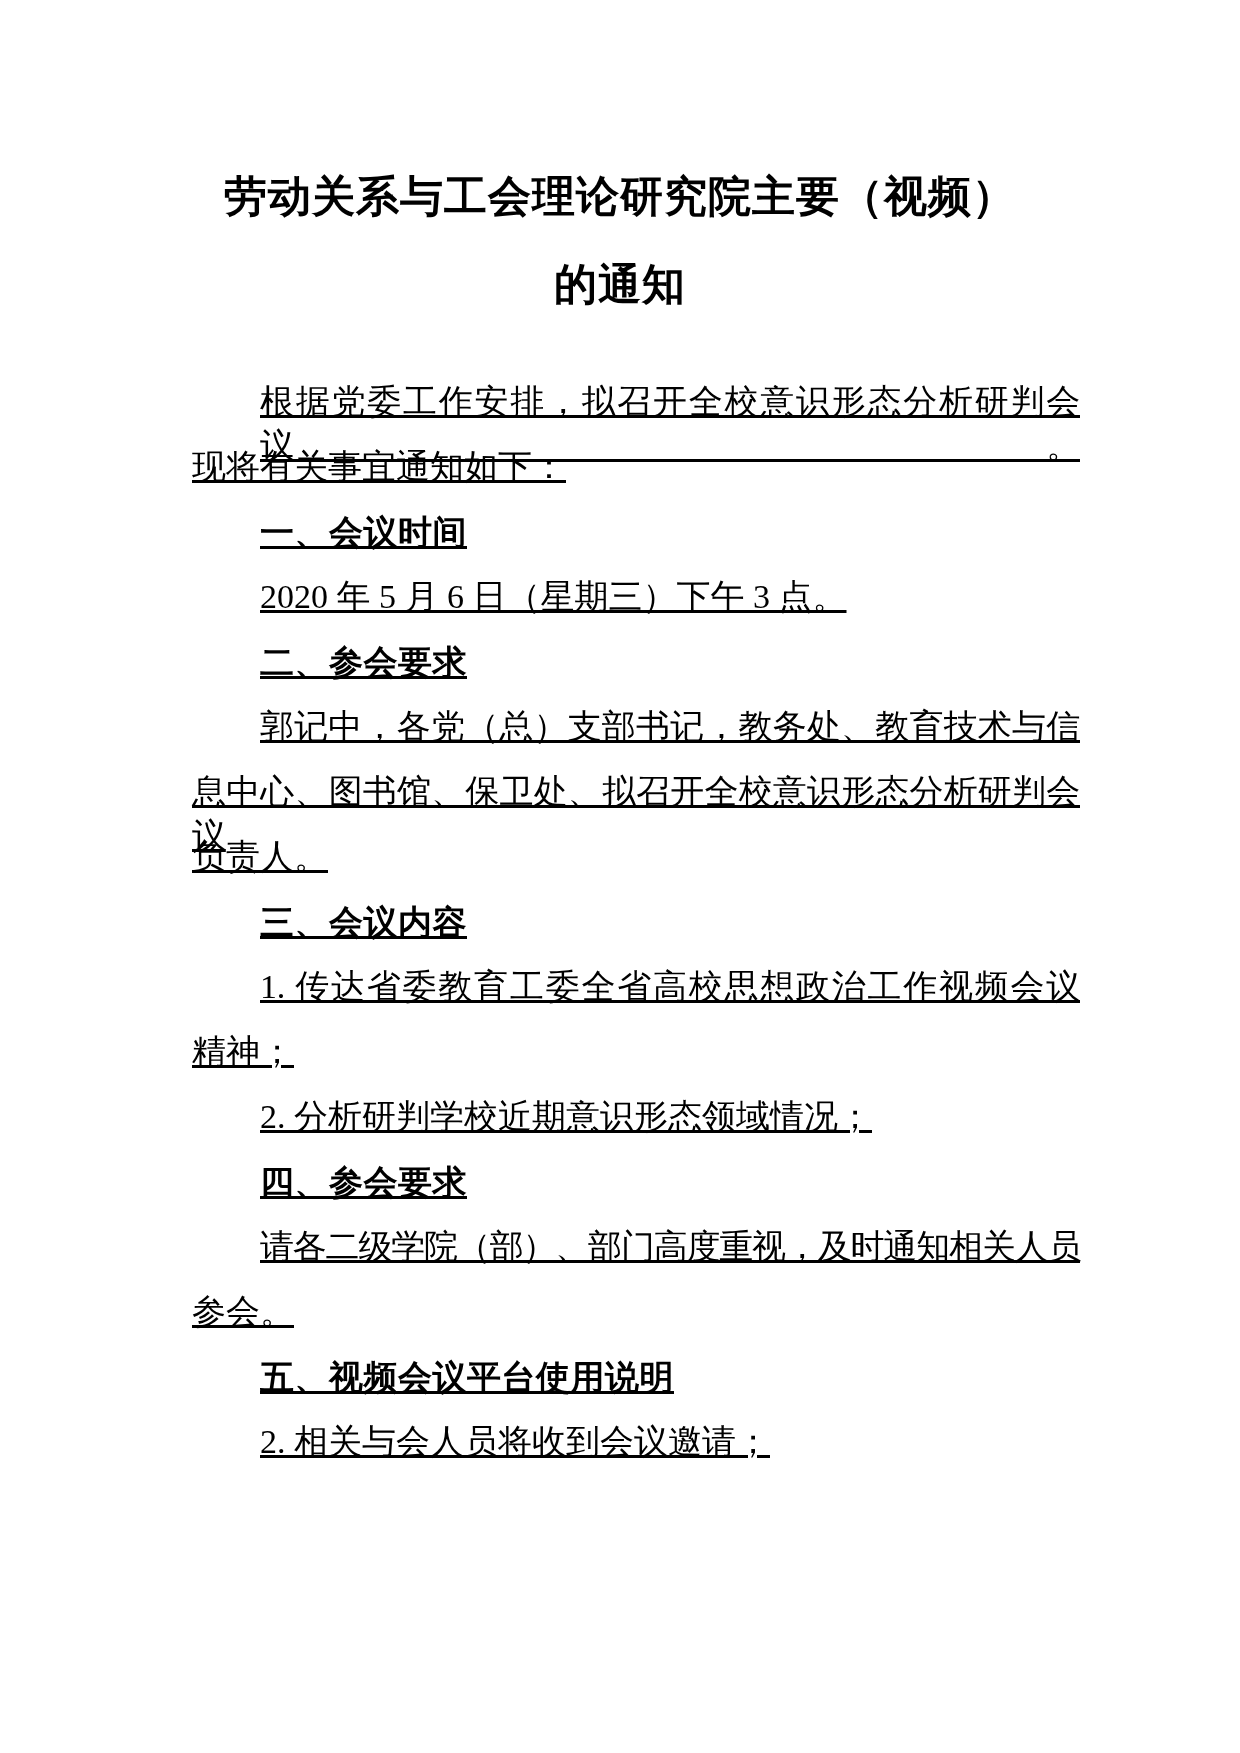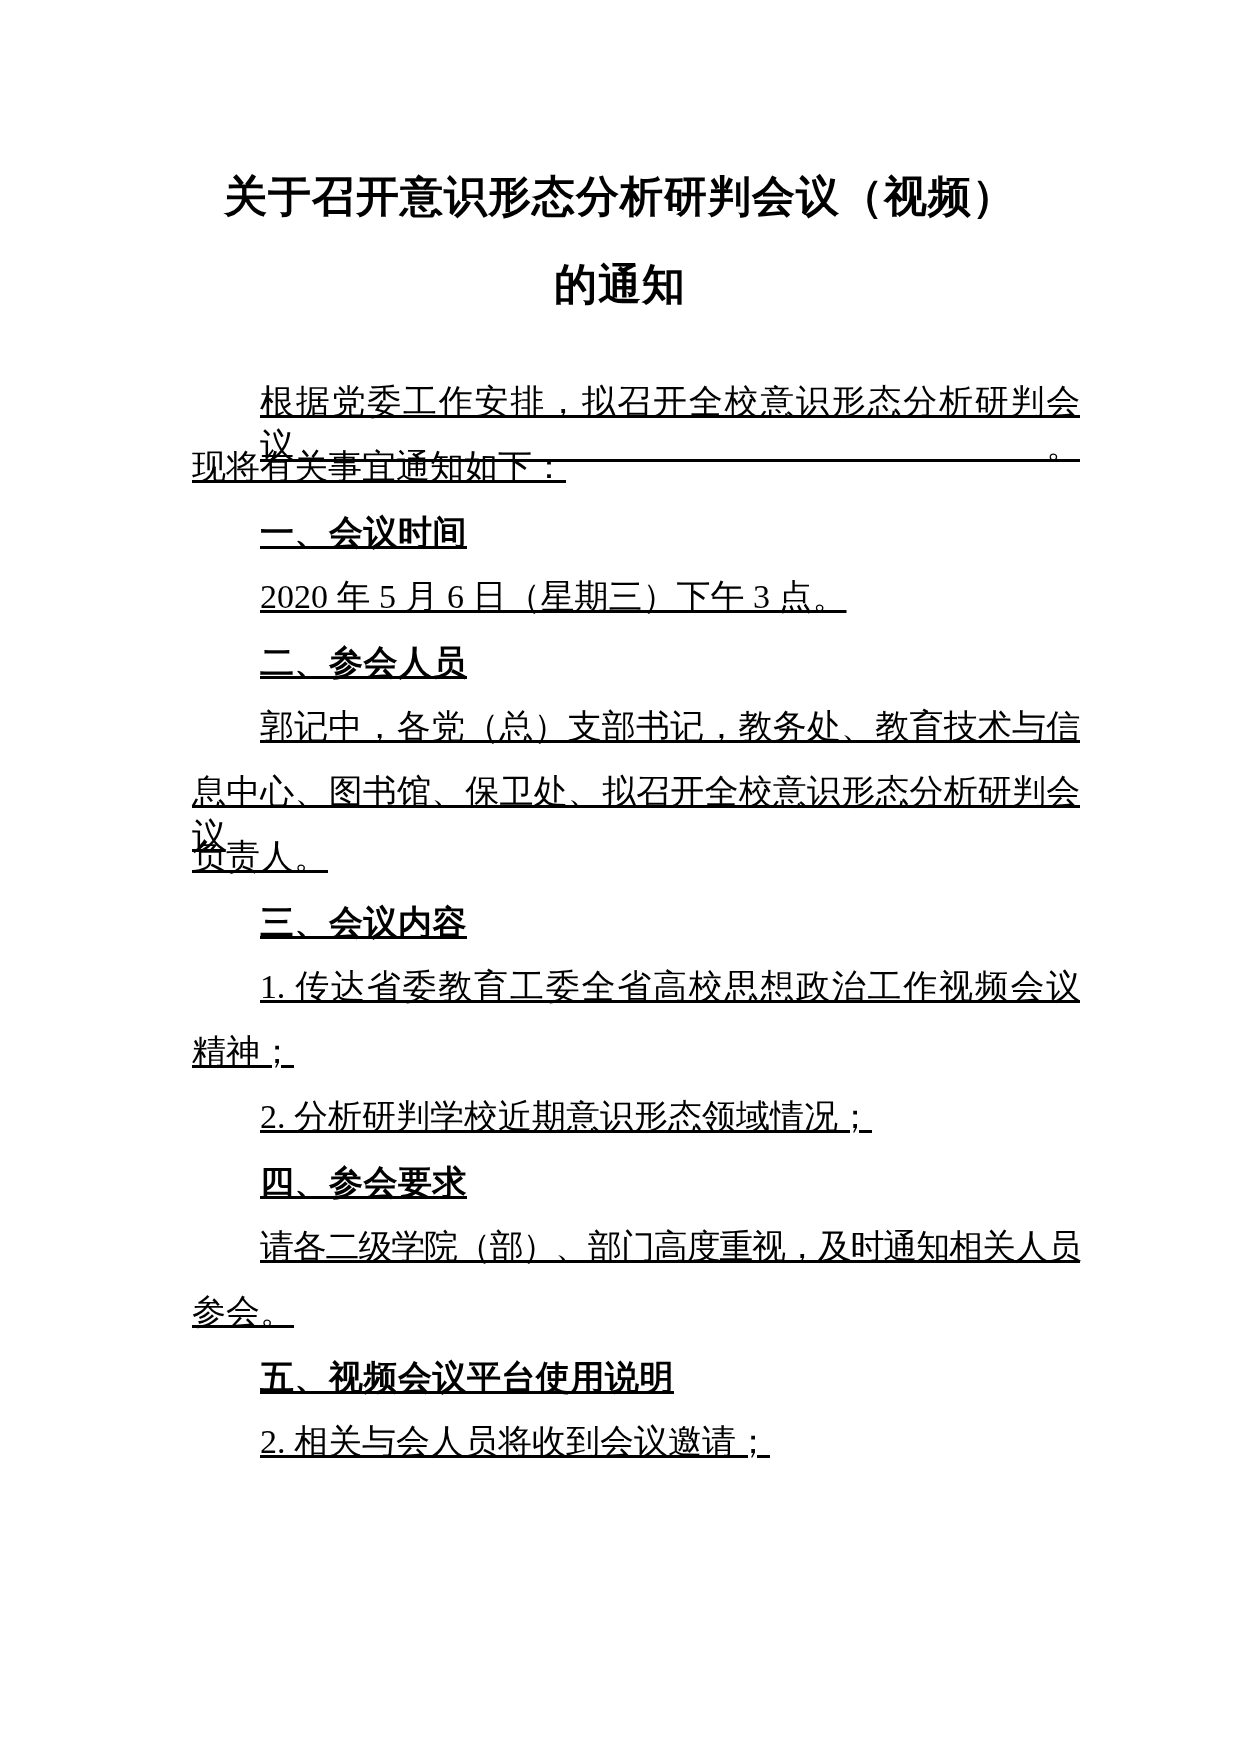--- a/index.html
+++ b/index.html
@@ -53,36 +53,36 @@
     font-family: "Liberation Sans", "DejaVu Sans", sans-serif;
     font-weight: 700;
     letter-spacing: 0.5px;
   }
 </style>
 </head>
 <body>
 
 <div class="page">
   <div class="title">
-    <div>关于召开意识形态分析研判会议（视频）</div>
+    <div>劳动关系与工会理论研究院主要（视频）</div>
     <div>的通知</div>
   </div>
   <div class="body-text">
       <div>
         <div class="line indent fill">根据党委工作安排，拟召开全校意识形态分析研判会议。</div>
         <div class="line">现将有关事宜通知如下：</div>
       </div>
       <div>
         <div class="line heading indent">一、会议时间</div>
       </div>
       <div>
         <div class="line indent">2020 年 5 月 6 日（星期三）下午 3 点。</div>
       </div>
       <div>
-        <div class="line heading indent">二、参会人员</div>
+        <div class="line heading indent">二、参会要求</div>
       </div>
       <div>
         <div class="line indent fill">郭记中，各党（总）支部书记，教务处、教育技术与信</div>
         <div class="line fill">息中心、图书馆、保卫处、拟召开全校意识形态分析研判会议</div>
         <div class="line">负责人。</div>
       </div>
       <div>
         <div class="line heading indent">三、会议内容</div>
       </div>
       <div>

